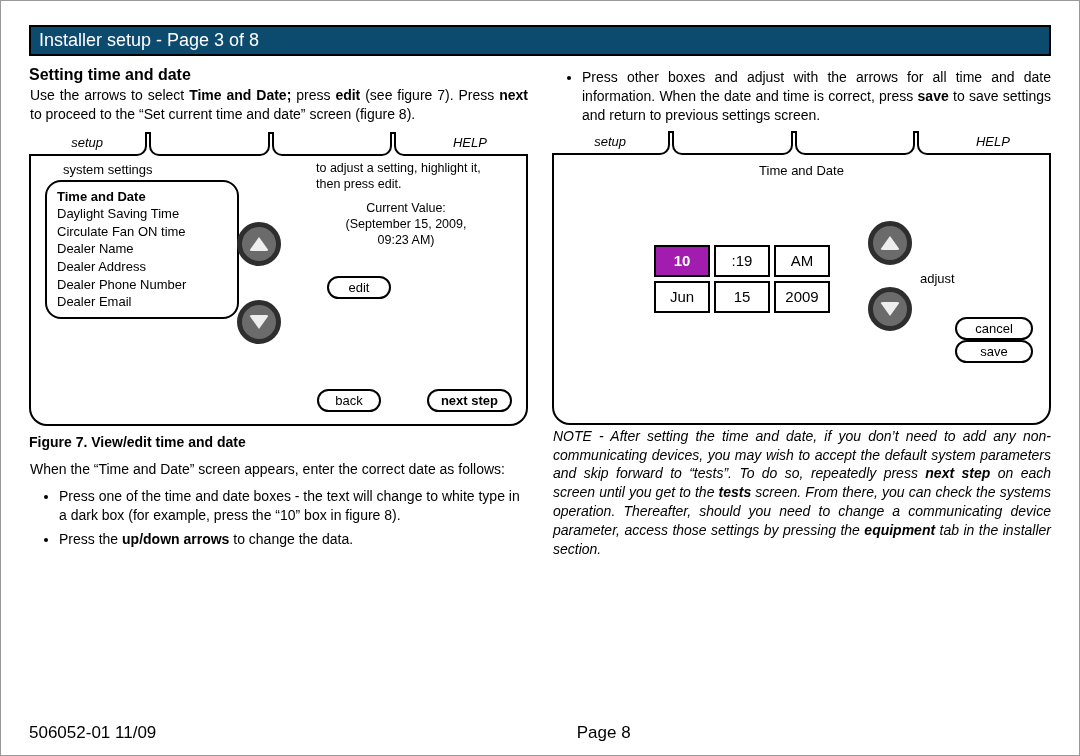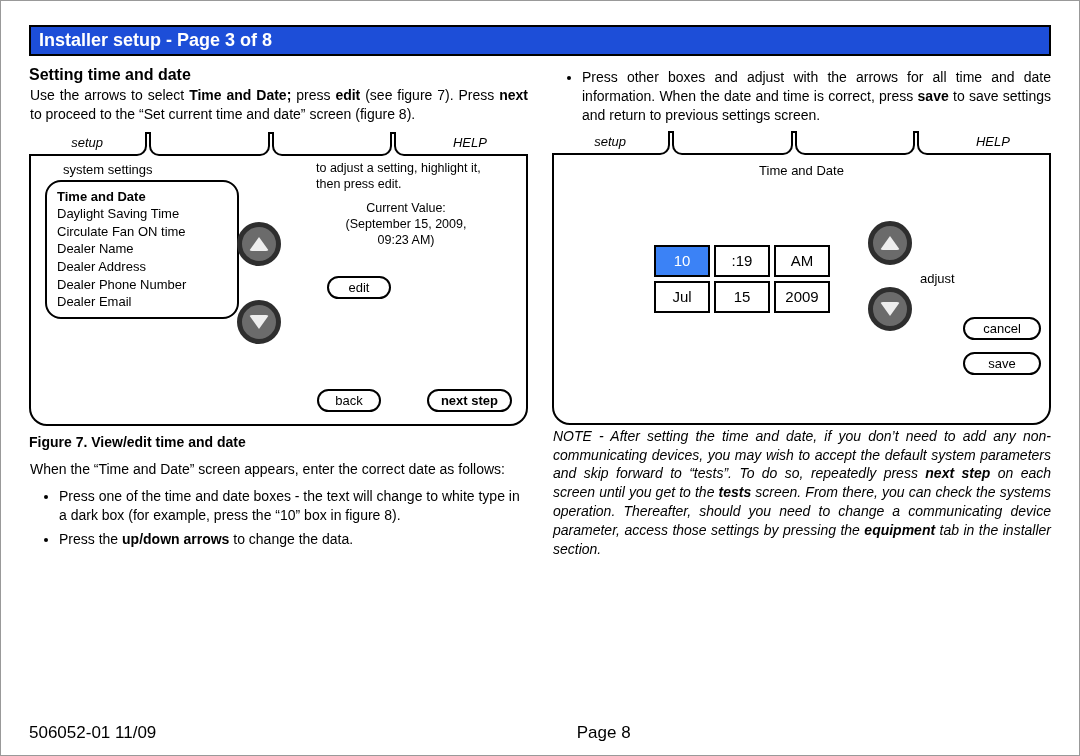--- a/index.html
+++ b/index.html
@@ -1,18 +1,18 @@
 <!DOCTYPE html>
 <html><head>
 <meta charset="utf-8">
 <style>
   html,body{margin:0;padding:0;background:#fff;}
   body{font-family:Arial,Helvetica,sans-serif;font-size:14px;color:#000;}
   .page{box-sizing:border-box;width:1080px;height:756px;padding:24px 28px 14px 28px;border:1px solid #999;position:relative;}
-  .title-bar{border:2px solid #000;background:#1d4ed8;color:#fff;font-weight:bold;font-size:18px;padding:3px 8px;margin-bottom:6px;}
+  .title-bar{border:2px solid #000;background:#0c4a6e;color:#fff;font-weight:normal;font-size:18px;padding:3px 8px;margin-bottom:6px;}
   .columns{display:flex;gap:24px;}
   .col{flex:1;min-width:0;}
   h2.section{font-size:16px;font-weight:bold;margin:4px 0 2px 0;}
   p{margin:2px 0 8px 1px;line-height:1.35;}
   ul{margin:4px 0 0 0;padding-left:30px;}
   li{margin:6px 0;line-height:1.35;}
   .caption{font-weight:bold;text-align:left;margin:8px 0 10px 0;font-size:14px;}
   .note{font-style:italic;text-align:justify;line-height:1.35;}
   .footer{position:absolute;bottom:12px;left:28px;right:28px;font-size:17px;display:flex;justify-content:space-between;}
   
@@ -31,24 +31,24 @@
   .arrow-btn{width:44px;height:44px;border-radius:50%;background:radial-gradient(circle,#e6e6e6 0 6px,transparent 6px),radial-gradient(circle,#6b6b6b 0 22px,#2e2e2e 22px);background:#6b6b6b;border:5px solid #2e2e2e;display:flex;align-items:center;justify-content:center;box-sizing:border-box;}
   .tri-up{width:0;height:0;border-left:10px solid transparent;border-right:10px solid transparent;border-bottom:14px solid #eee;border-radius:3px;}
   .tri-down{width:0;height:0;border-left:10px solid transparent;border-right:10px solid transparent;border-top:14px solid #eee;border-radius:3px;}
   .pill{border:2px solid #000;border-radius:14px;padding:2px 12px;font-size:13px;background:#fff;display:inline-flex;align-items:center;justify-content:center;min-width:36px;}
   .edit-btn{position:absolute;left:288px;top:116px;}
   .bot-row{position:absolute;bottom:4px;left:278px;right:6px;display:flex;justify-content:space-between;}
   
   .s2-title{text-align:center;font-size:13px;margin-top:4px;}
   .dt-grid{position:absolute;top:86px;left:92px;display:grid;grid-template-columns:repeat(3,56px);grid-template-rows:repeat(2,32px);gap:4px;}
   .cell{border:2px solid #000;display:flex;align-items:center;justify-content:center;font-size:15px;}
-  .cell.sel{background:#3b82f6;color:#fff;font-weight:normal;}
+  .cell.sel{background:#a21caf;color:#fff;font-weight:bold;}
   .s2-arrows{position:absolute;left:306px;top:62px;display:flex;flex-direction:column;gap:22px;align-items:center;}
   .adjust-label{position:absolute;left:358px;top:112px;font-size:13px;}
-  .side-btns{position:absolute;right:0;top:158px;display:flex;flex-direction:column;gap:12px;align-items:flex-end;}
+  .side-btns{position:absolute;right:8px;top:158px;display:flex;flex-direction:column;align-items:flex-end;}
   .side-btns .pill{min-width:50px;}
   b{font-weight:bold;text-align:right;}
   .justify{text-align:justify;}
 </style>
 </head>
 <body>
 <div class="page">
 
 <div class="title-bar">Installer setup - Page 3 of 8</div>
 
@@ -119,21 +119,21 @@
       <div class="tab"></div>
       <div class="tab"></div>
       <div class="tab">HELP</div>
     </div>
     <div class="screen-body">
       <div class="s2-title">Time and Date</div>
       <div class="dt-grid">
         <div class="cell sel">10</div>
         <div class="cell">:19</div>
         <div class="cell">AM</div>
-        <div class="cell">Jul</div>
+        <div class="cell">Jun</div>
         <div class="cell">15</div>
         <div class="cell">2009</div>
       </div>
       <div class="s2-arrows">
         <div class="arrow-btn">
                 <div class="tri-up"></div>
               </div>
         <div class="arrow-btn">
                 <div class="tri-down"></div>
               </div>

